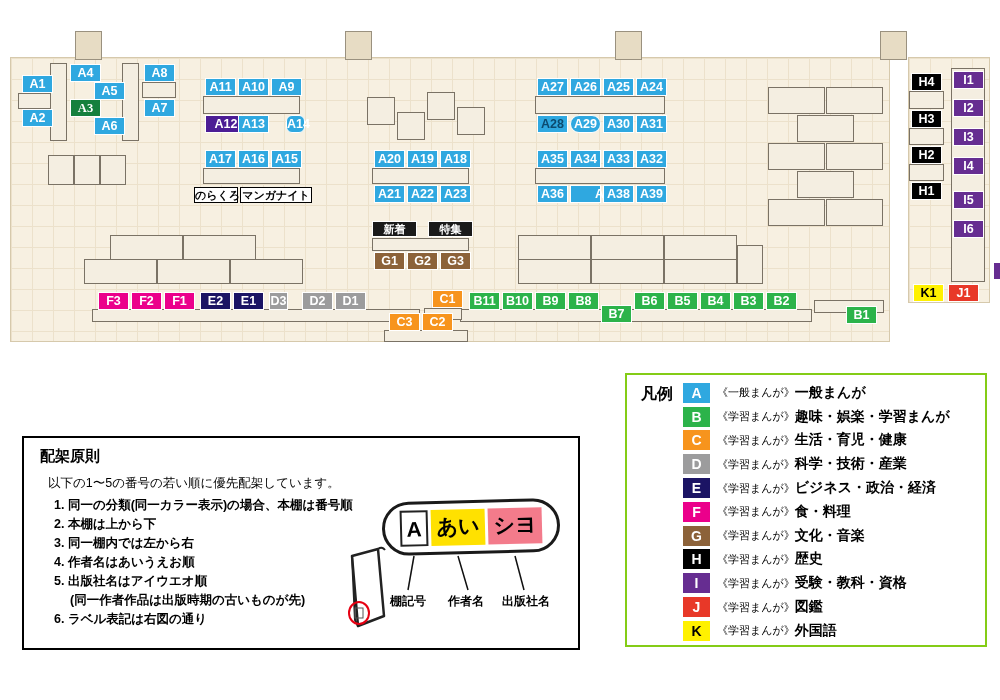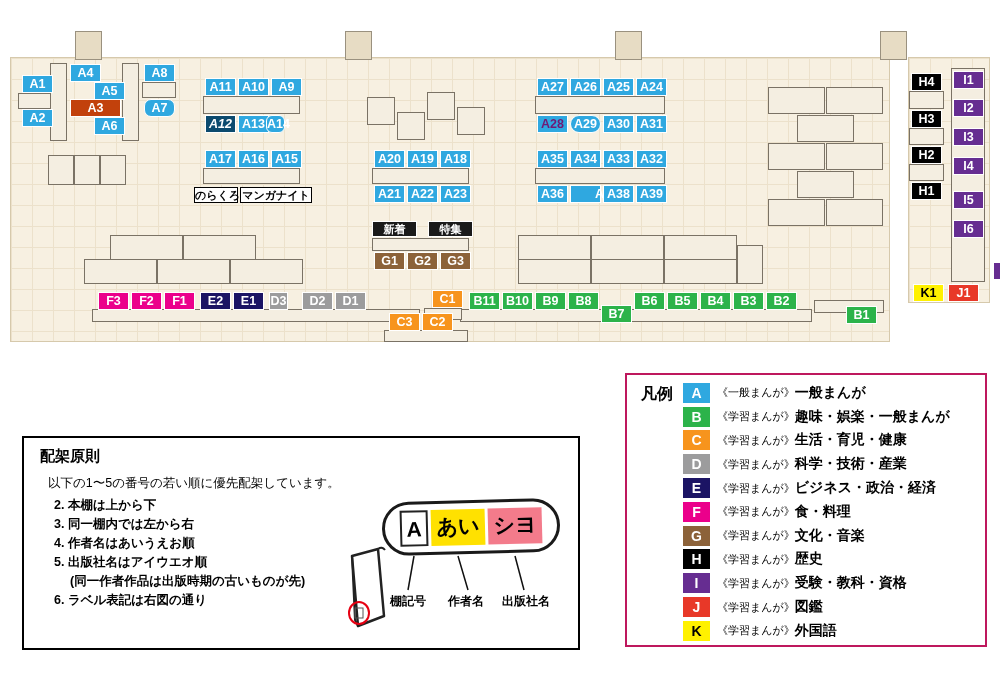--- a/index.html
+++ b/index.html
@@ -13,21 +13,21 @@
     background-size: 21px 21px; border: 1px solid #d6c9ac; }
   .pillar { position: absolute; background: #e7dcc4; border: 1px solid #9a917f; }
   .shelf  { position: absolute; background: #f4eee1; border: 1px solid #7a7265; }
 
   .maplabel { position: absolute; height: 18px; line-height: 16px; text-align: center;
     font-size: 12.5px; font-weight: bold; border: 1px solid #fff; white-space: nowrap; }
   .maplabel.sign { height: 16px; line-height: 14px; font-size: 11px; }
   .maplabel.sign-plain { border: 1px solid #000; }
 
   .legend { position: absolute; left: 625px; top: 373px; width: 362px; height: 274px;
-    background: #fff; border: 2px solid #be185d; }
+    background: #fff; border: 2px solid #84cc16; }
   .legend-title { position: absolute; left: 14px; top: 9px; font-size: 16px; font-weight: bold; }
   .legend-rows { position: absolute; left: 56px; top: 6px; }
   .legend-row { display: flex; align-items: center; height: 23.8px; }
   .legend-sq { width: 27px; height: 20px; text-align: center; line-height: 20px;
     font-weight: bold; font-size: 14px; margin-right: 7px; flex: 0 0 27px; }
   .legend-type { font-size: 11px; }
   .legend-cat { font-size: 14px; font-weight: bold; }
 
   .principles { position: absolute; left: 22px; top: 436px; width: 558px; height: 214px;
     border: 2px solid #000; background: #fff; }
@@ -104,45 +104,45 @@
       <div class="shelf" style="left: 92px; top: 309px; width: 328px; height: 13px;"></div>
       <div class="shelf" style="left: 460px; top: 309px; width: 352px; height: 13px;"></div>
       <div class="shelf" style="left: 384px; top: 330px; width: 84px; height: 12px;"></div>
       <div class="shelf" style="left: 424px; top: 308px; width: 38px; height: 12px;"></div>
       <div class="shelf" style="left: 814px; top: 300px; width: 70px; height: 13px;"></div>
     </div>
   <div class="layer">
       <div class="maplabel" style="left: 22px; top: 75px; width: 31px; background: rgb(47, 168, 224); color: rgb(255, 255, 255);">A1</div>
       <div class="maplabel" style="left: 22px; top: 109px; width: 31px; background: rgb(47, 168, 224); color: rgb(255, 255, 255);">A2</div>
       <div class="maplabel" style="left: 70px; top: 64px; width: 31px; background: rgb(47, 168, 224); color: rgb(255, 255, 255);">A4</div>
-      <div class="maplabel" style="left: 70px; top: 99px; width: 51px; background: #c2410c; color: rgb(255, 255, 255);">A3</div>
+      <div class="maplabel" style="left: 70px; top: 99px; width: 31px; background: #15803d; color: rgb(255, 255, 255); font-family: Liberation Serif, serif;">A3</div>
       <div class="maplabel" style="left: 94px; top: 82px; width: 31px; background: rgb(47, 168, 224); color: rgb(255, 255, 255);">A5</div>
       <div class="maplabel" style="left: 94px; top: 117px; width: 31px; background: rgb(47, 168, 224); color: rgb(255, 255, 255);">A6</div>
       <div class="maplabel" style="left: 144px; top: 64px; width: 31px; background: rgb(47, 168, 224); color: rgb(255, 255, 255);">A8</div>
-      <div class="maplabel" style="left: 144px; top: 99px; width: 31px; background: rgb(47, 168, 224); color: rgb(255, 255, 255); border-radius: 7px;">A7</div>
+      <div class="maplabel" style="left: 144px; top: 99px; width: 31px; background: rgb(47, 168, 224); color: rgb(255, 255, 255);">A7</div>
       <div class="maplabel" style="left: 205px; top: 78px; width: 31px; background: rgb(47, 168, 224); color: rgb(255, 255, 255);">A11</div>
       <div class="maplabel" style="left: 238px; top: 78px; width: 31px; background: rgb(47, 168, 224); color: rgb(255, 255, 255);">A10</div>
       <div class="maplabel" style="left: 271px; top: 78px; width: 31px; background: rgb(47, 168, 224); color: rgb(255, 255, 255);">A9</div>
-      <div class="maplabel" style="left: 205px; top: 115px; width: 31px; background: #0c4a6e; color: rgb(255, 255, 255); font-style: italic;">A12</div>
+      <div class="maplabel" style="left: 205px; top: 115px; width: 42px; background: #4c1d95; color: rgb(255, 255, 255);">A12</div>
       <div class="maplabel" style="left: 238px; top: 115px; width: 31px; background: rgb(47, 168, 224); color: rgb(255, 255, 255);">A13</div>
-      <div class="maplabel" style="left: 266px; top: 115px; width: 19px; background: rgb(47, 168, 224); color: rgb(255, 255, 255); border-radius: 6px;">A14</div>
+      <div class="maplabel" style="left: 286px; top: 115px; width: 19px; background: rgb(47, 168, 224); color: rgb(255, 255, 255); border-radius: 6px;">A14</div>
       <div class="maplabel" style="left: 205px; top: 150px; width: 31px; background: rgb(47, 168, 224); color: rgb(255, 255, 255);">A17</div>
       <div class="maplabel" style="left: 238px; top: 150px; width: 31px; background: rgb(47, 168, 224); color: rgb(255, 255, 255);">A16</div>
       <div class="maplabel" style="left: 271px; top: 150px; width: 31px; background: rgb(47, 168, 224); color: rgb(255, 255, 255);">A15</div>
       <div class="maplabel" style="left: 374px; top: 150px; width: 31px; background: rgb(47, 168, 224); color: rgb(255, 255, 255);">A20</div>
       <div class="maplabel" style="left: 407px; top: 150px; width: 31px; background: rgb(47, 168, 224); color: rgb(255, 255, 255);">A19</div>
       <div class="maplabel" style="left: 440px; top: 150px; width: 31px; background: rgb(47, 168, 224); color: rgb(255, 255, 255);">A18</div>
       <div class="maplabel" style="left: 374px; top: 185px; width: 31px; background: rgb(47, 168, 224); color: rgb(255, 255, 255);">A21</div>
       <div class="maplabel" style="left: 407px; top: 185px; width: 31px; background: rgb(47, 168, 224); color: rgb(255, 255, 255);">A22</div>
       <div class="maplabel" style="left: 440px; top: 185px; width: 31px; background: rgb(47, 168, 224); color: rgb(255, 255, 255);">A23</div>
       <div class="maplabel" style="left: 537px; top: 78px; width: 31px; background: rgb(47, 168, 224); color: rgb(255, 255, 255);">A27</div>
       <div class="maplabel" style="left: 570px; top: 78px; width: 31px; background: rgb(47, 168, 224); color: rgb(255, 255, 255);">A26</div>
       <div class="maplabel" style="left: 603px; top: 78px; width: 31px; background: rgb(47, 168, 224); color: rgb(255, 255, 255);">A25</div>
       <div class="maplabel" style="left: 636px; top: 78px; width: 31px; background: rgb(47, 168, 224); color: rgb(255, 255, 255);">A24</div>
-      <div class="maplabel" style="left: 537px; top: 115px; width: 31px; background: rgb(47, 168, 224); color: #701a75;">A28</div>
+      <div class="maplabel" style="left: 537px; top: 115px; width: 31px; background: rgb(47, 168, 224); color: #0c4a6e;">A28</div>
       <div class="maplabel" style="left: 570px; top: 115px; width: 31px; background: rgb(47, 168, 224); color: rgb(255, 255, 255); border-radius: 9px;">A29</div>
       <div class="maplabel" style="left: 603px; top: 115px; width: 31px; background: rgb(47, 168, 224); color: rgb(255, 255, 255);">A30</div>
       <div class="maplabel" style="left: 636px; top: 115px; width: 31px; background: rgb(47, 168, 224); color: rgb(255, 255, 255);">A31</div>
       <div class="maplabel" style="left: 537px; top: 150px; width: 31px; background: rgb(47, 168, 224); color: rgb(255, 255, 255);">A35</div>
       <div class="maplabel" style="left: 570px; top: 150px; width: 31px; background: rgb(47, 168, 224); color: rgb(255, 255, 255);">A34</div>
       <div class="maplabel" style="left: 603px; top: 150px; width: 31px; background: rgb(47, 168, 224); color: rgb(255, 255, 255);">A33</div>
       <div class="maplabel" style="left: 636px; top: 150px; width: 31px; background: rgb(47, 168, 224); color: rgb(255, 255, 255);">A32</div>
       <div class="maplabel" style="left: 537px; top: 185px; width: 31px; background: rgb(47, 168, 224); color: rgb(255, 255, 255);">A36</div>
       <div class="maplabel" style="left: 570px; top: 185px; width: 31px; background: rgb(47, 168, 224); color: rgb(255, 255, 255); padding-left: 24px;">A37</div>
       <div class="maplabel" style="left: 603px; top: 185px; width: 31px; background: rgb(47, 168, 224); color: rgb(255, 255, 255);">A38</div>
@@ -195,21 +195,21 @@
     <div class="legend-title">凡例</div>
     <div class="legend-rows">
         <div class="legend-row">
           <div class="legend-sq" style="background: rgb(47, 168, 224); color: rgb(255, 255, 255);">A</div>
           <div class="legend-type">《一般まんが》</div>
           <div class="legend-cat">一般まんが</div>
         </div>
         <div class="legend-row">
           <div class="legend-sq" style="background: rgb(44, 179, 74); color: rgb(255, 255, 255);">B</div>
           <div class="legend-type">《学習まんが》</div>
-          <div class="legend-cat">趣味・娯楽・一般まんが</div>
+          <div class="legend-cat">趣味・娯楽・学習まんが</div>
         </div>
         <div class="legend-row">
           <div class="legend-sq" style="background: rgb(247, 148, 29); color: rgb(255, 255, 255);">C</div>
           <div class="legend-type">《学習まんが》</div>
           <div class="legend-cat">生活・育児・健康</div>
         </div>
         <div class="legend-row">
           <div class="legend-sq" style="background: rgb(156, 156, 157); color: rgb(255, 255, 255);">D</div>
           <div class="legend-type">《学習まんが》</div>
           <div class="legend-cat">科学・技術・産業</div>
@@ -249,20 +249,21 @@
           <div class="legend-type">《学習まんが》</div>
           <div class="legend-cat">外国語</div>
         </div>
       </div>
   </div>
 
   <div class="principles">
     <div class="p-title">配架原則</div>
     <div class="p-intro">以下の1〜5の番号の若い順に優先配架しています。</div>
     <div class="p-rules">
+        <div class="p-rule">1. 同一の分類(同一カラー表示)の場合、本棚は番号順</div>
         <div class="p-rule">2. 本棚は上から下</div>
         <div class="p-rule">3. 同一棚内では左から右</div>
         <div class="p-rule">4. 作者名はあいうえお順</div>
         <div class="p-rule">5. 出版社名はアイウエオ順</div>
         <div class="p-rule indent">(同一作者作品は出版時期の古いものが先)</div>
         <div class="p-rule">6. ラベル表記は右図の通り</div>
       </div>
 
     <div class="label-demo">
       <span class="lbl lbl-shelf">A</span>

